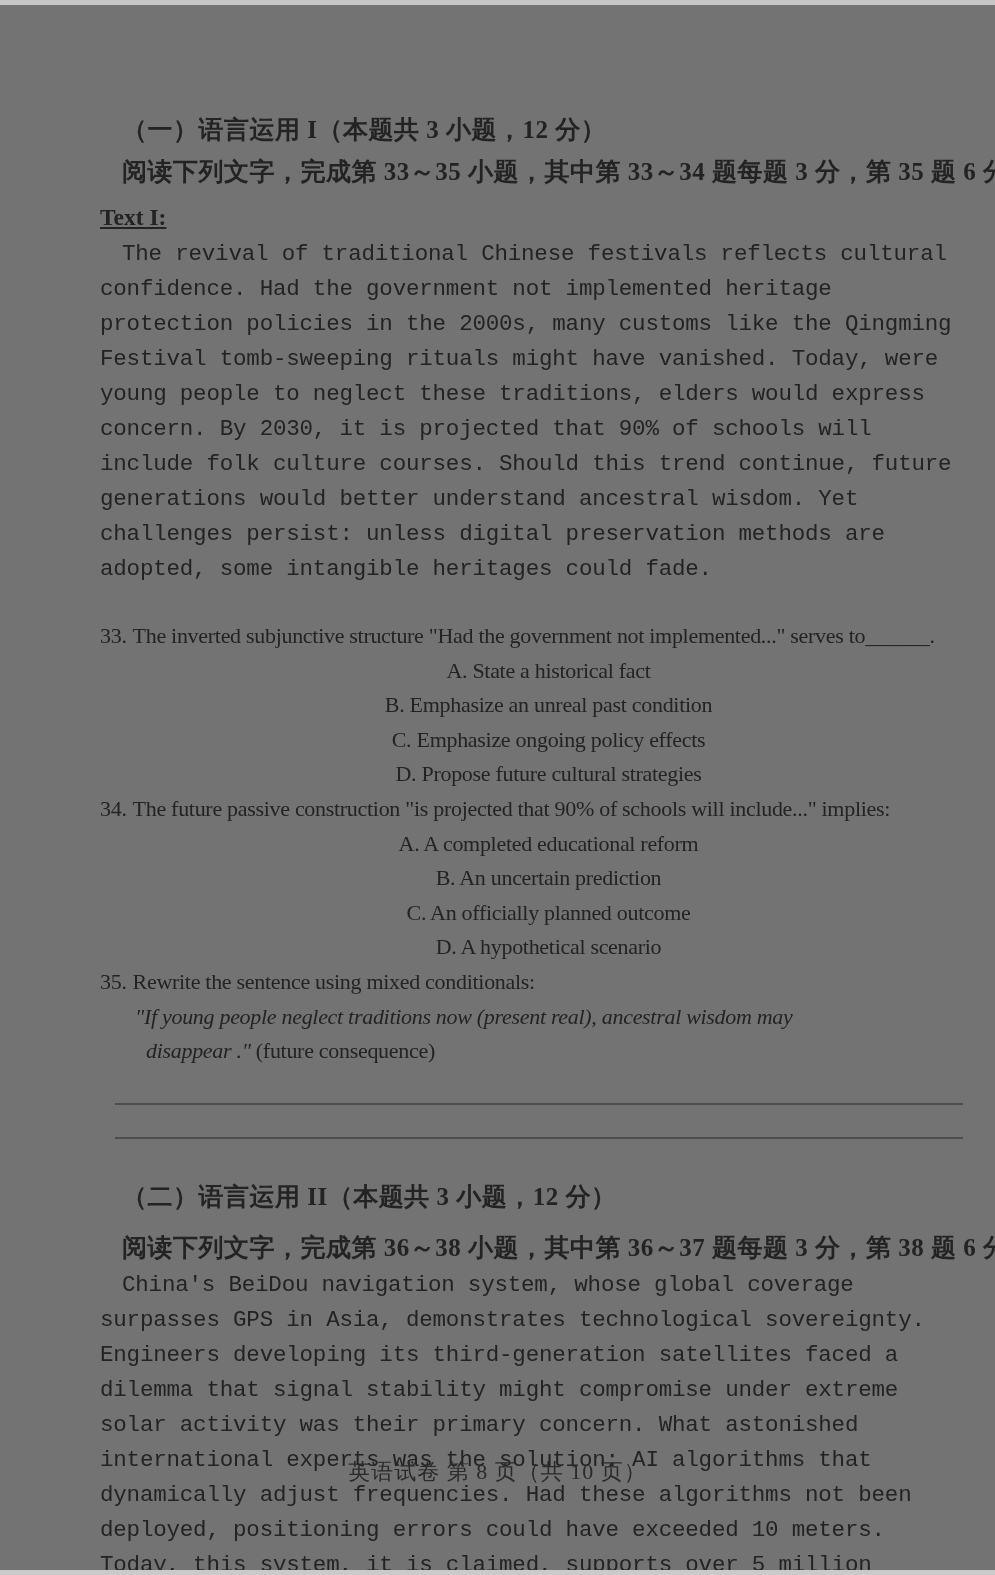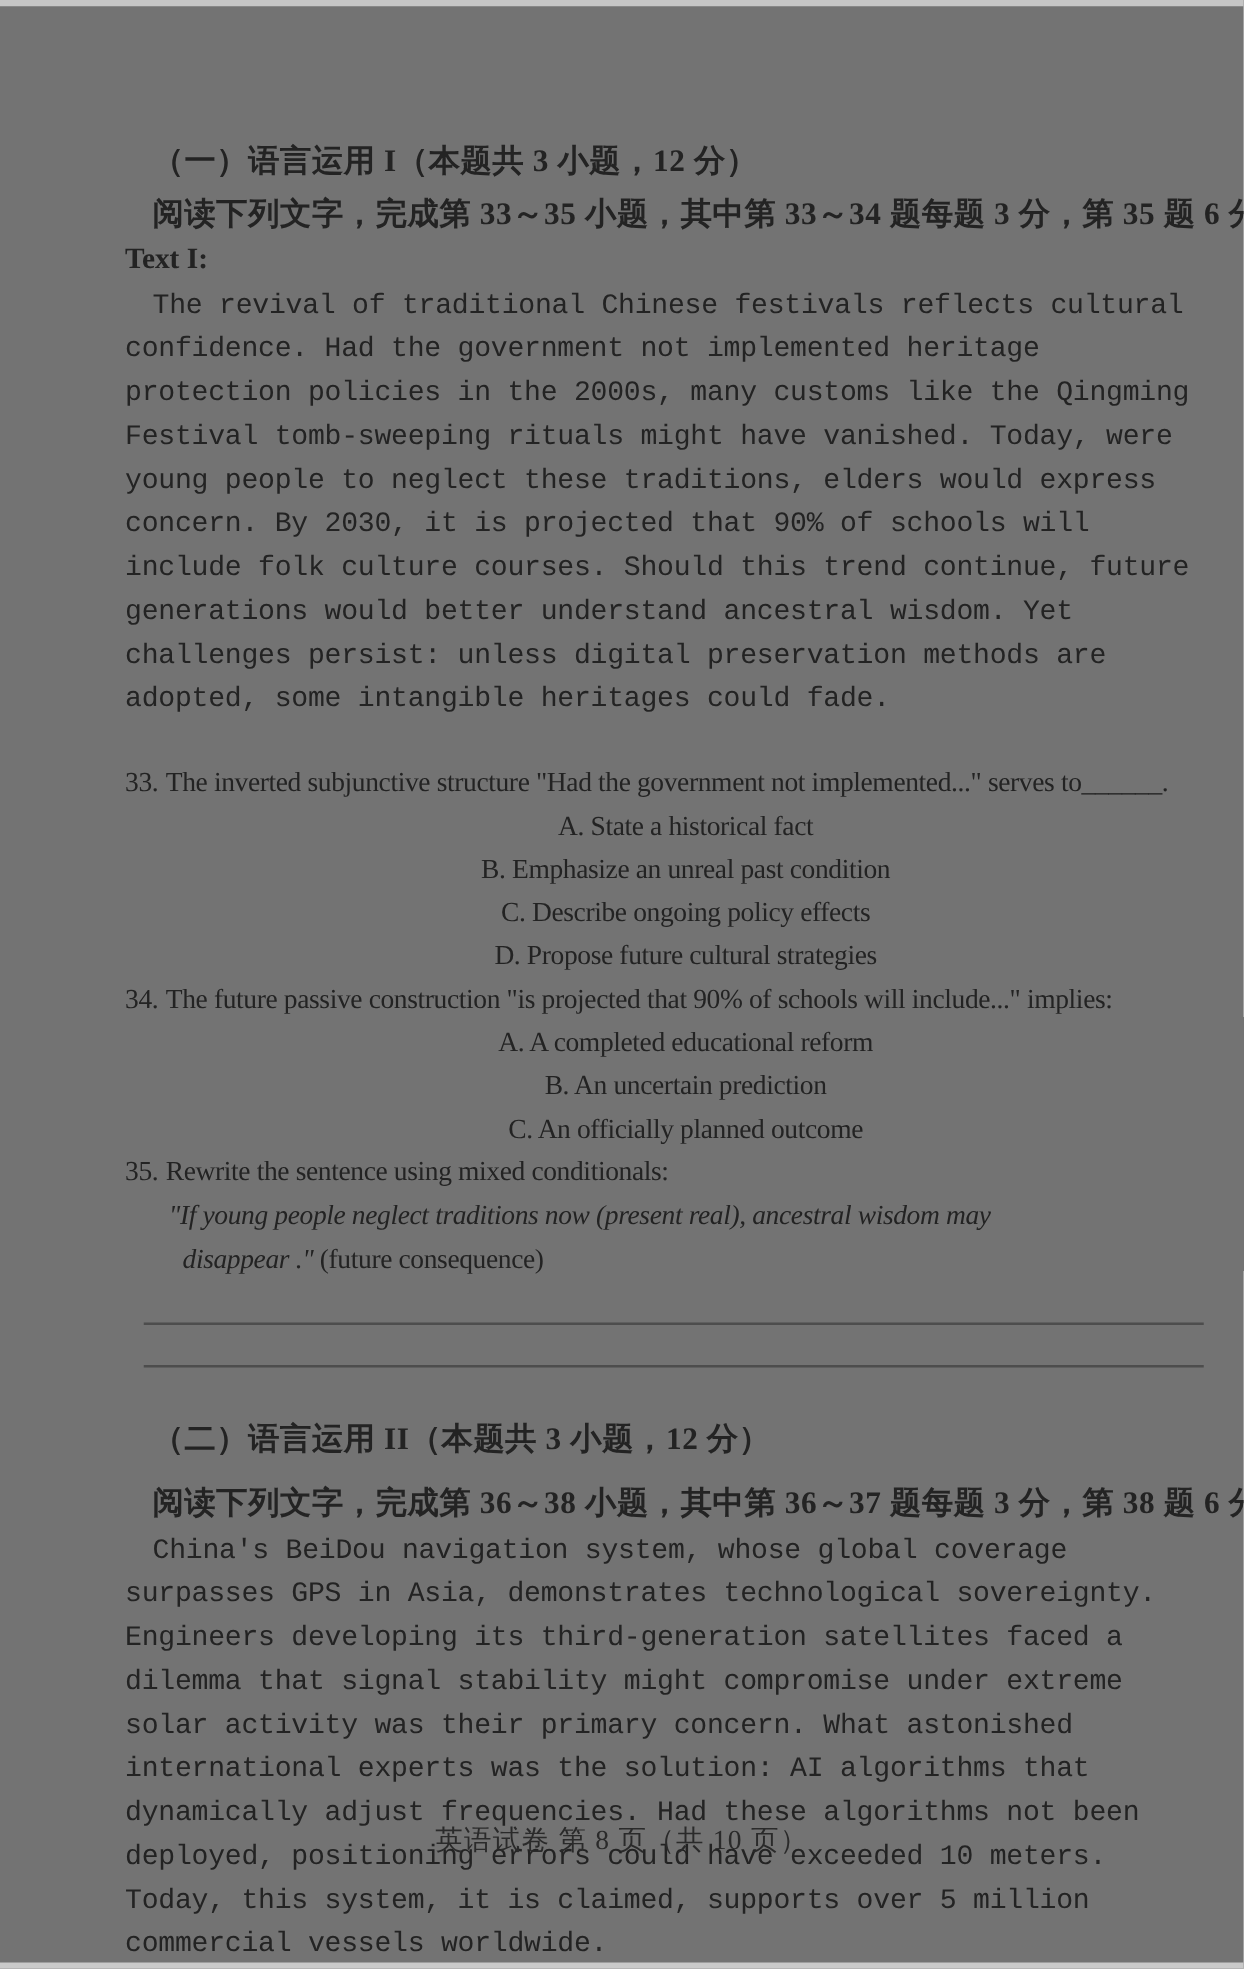--- a/index.html
+++ b/index.html
@@ -23,23 +23,25 @@
     font-size:25px;
     line-height:36px;
     white-space:nowrap;
     letter-spacing:0.5px;
   }
   .heading-1 { margin:112px 0 0 22px; }
   .instructions { margin:6px 0 0 22px; }
   .heading-2 { margin:40px 0 15px 22px; }
 
   .text-label {
+    margin-top:10px;
     font-weight:700;
     font-size:23.5px;
     line-height:35px;
+    text-decoration:underline;
   }
 
   .passage {
     margin:2px 0 0 0;
     font-size:22.5px;
     line-height:35px;
     text-indent:22px;
     letter-spacing:-0.2px;
     font-family:Liberation Mono, monospace;
   }
@@ -81,29 +83,30 @@
 
     <div class="cjk heading-1">（一）语言运用 I（本题共 3 小题，12 分）</div>
     <div class="cjk instructions">阅读下列文字，完成第 33～35 小题，其中第 33～34 题每题 3 分，第 35 题 6 分。</div>
     <div class="text-label">Text I:</div>
     <p class="passage">The revival of traditional Chinese festivals reflects cultural confidence. Had the government not implemented heritage protection policies in the 2000s, many customs like the Qingming Festival tomb-sweeping rituals might have vanished. Today, were young people to neglect these traditions, elders would express concern. By 2030, it is projected that 90% of schools will include folk culture courses. Should this trend continue, future generations would better understand ancestral wisdom. Yet challenges persist: unless digital preservation methods are adopted, some intangible heritages could fade.</p>
 
     <div class="qblock first">
       <div class="stem"><span class="qnum">33.</span><span>The inverted subjunctive structure "Had the government not implemented..." serves to______.</span></div>
       <div class="option">A. State a historical fact</div>
       <div class="option">B. Emphasize an unreal past condition</div>
-      <div class="option">C. Describe ongoing policy effects</div>
+      <div class="option">C. Emphasize ongoing policy effects</div>
       <div class="option">D. Propose future cultural strategies</div>
     </div>
 
     <div class="qblock">
       <div class="stem"><span class="qnum">34.</span><span>The future passive construction "is projected that 90% of schools will include..." implies:</span></div>
       <div class="option">A. A completed educational reform</div>
       <div class="option">B. An uncertain prediction</div>
       <div class="option">C. An officially planned outcome</div>
+      <div class="option">D. A hypothetical scenario</div>
     </div>
 
     <div class="qblock">
       <div class="stem"><span class="qnum">35.</span><span>Rewrite the sentence using mixed conditionals:</span></div>
       <div class="quote-line-1">"If young people neglect traditions now (present real), ancestral wisdom may</div>
       <div class="quote-line-2"><span class="it">disappear ."</span> <span>(future consequence)</span></div>
       <div class="answer-line"></div>
       <div class="answer-line second"></div>
     </div>
 

